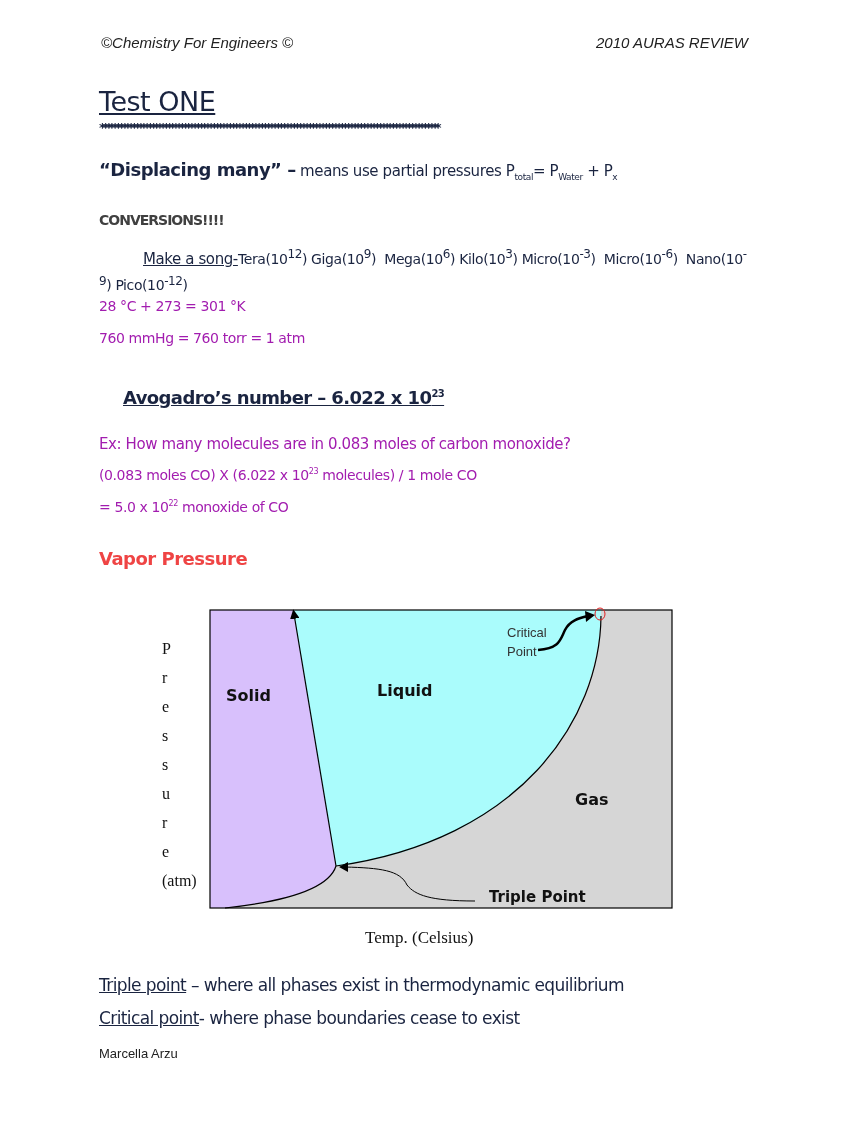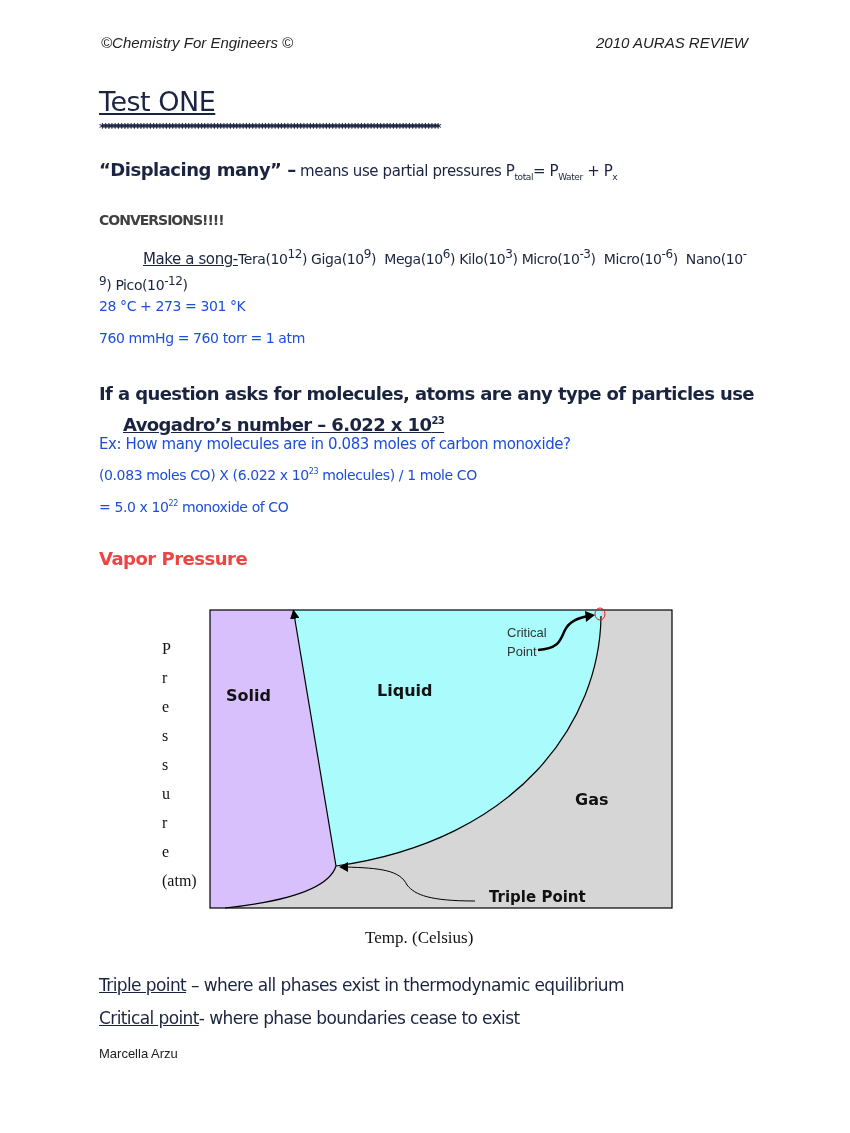--- a/index.html
+++ b/index.html
@@ -11,21 +11,21 @@
   .title { left:99px; top:86px; font-family:"DejaVu Sans", sans-serif; font-size:27px; text-decoration:underline; color:#1a2440; letter-spacing:-0.5px; }
   .stars { left:99px; top:120px; font-family:"DejaVu Sans", sans-serif; font-weight:bold; font-size:13px; color:#1a2440; letter-spacing:-3.6px; white-space:nowrap; overflow:hidden; width:648px; }
   .disp { left:99px; top:159px; font-family:"DejaVu Sans", sans-serif; white-space:nowrap; color:#1a2440; }
   .disp .bold { font-weight:bold; font-size:18px; letter-spacing:-0.5px; }
   .disp .rest { font-size:15px; letter-spacing:-0.4px;text-align:right; }
   .disp sub { font-size:9px; }
   .conv { left:99px; top:212px; font-family:"DejaVu Sans", sans-serif; font-size:14px; font-weight:bold; color:#404040; letter-spacing:-1px; }
   .song { left:99px; top:243px; width:650px; font-family:"DejaVu Sans", sans-serif; font-size:14px; line-height:22px; color:#1a2440; letter-spacing:-0.4px; }
   .song .u { text-decoration:underline; font-size:15px;margin-left:44px; }
   .song sup { font-size:12px;margin-top:8px; }
-  .line { left:99px; font-family:"DejaVu Sans", sans-serif; font-size:14px; color:#1d4ed8; letter-spacing:-0.4px; white-space:nowrap; }
+  .line { left:99px; font-family:"DejaVu Sans", sans-serif; font-size:14px; color:#a21caf; letter-spacing:-0.4px; white-space:nowrap; }
   .line sup { font-size:8px; }
   .q { left:99px; top:380px; font-family:"DejaVu Sans", sans-serif; font-weight:bold; font-size:18px; line-height:27px; color:#1a2440; letter-spacing:-0.6px; white-space:nowrap; }
   .q .u { text-decoration:underline;margin-left:24px; }
   .q sup { font-size:10px; }
   .vp { left:99px; top:548px; font-family:"DejaVu Sans", sans-serif; font-weight:bold; font-size:18px; color:#ef4444; letter-spacing:-0.5px; }
   .ylabel { left:162px; top:634px; font-family:"Liberation Serif", serif; font-size:16px; color:#111; line-height:29px; text-align:left; }
   .xlabel { left:365px; top:928px; font-family:"Liberation Serif", serif; font-size:17px; color:#111; }
   .def { left:99px; font-family:"DejaVu Sans", sans-serif; font-size:17px; color:#1a2440; letter-spacing:-0.6px; white-space:nowrap;margin-top:12px; }
   .def .u { text-decoration:underline; }
   .footer { left:99px; top:1046px; font-family:"Liberation Sans", sans-serif; font-size:13px; color:#222; }
@@ -53,21 +53,20 @@
   <span><span>Micro</span>(10<sup>-3</sup>)</span>&nbsp;
   <span><span>Micro</span>(10<sup>-6</sup>)</span>&nbsp;
   <span><span>Nano</span>(10<sup>-9</sup>)</span>
   <span><span>Pico</span>(10<sup>-12</sup>)</span>
 </div>
 
 <div class="abs line" style="top:298px;">28 °C + 273 = 301 °K</div>
 <div class="abs line" style="top:330px;">760 mmHg = 760 torr = 1 atm</div>
 
 <div class="abs q">
-  <div>If a question asks for molecules, atoms are any type of particles use</div>
   <div class="u"><span>Avogadro’s number – 6.022 x 10</span><sup>23</sup></div>
 </div>
 
 <div class="abs line" style="top:435px;font-size:15px;">Ex: How many molecules are in 0.083 moles of carbon monoxide?</div>
 <div class="abs line" style="top:467px;"><span>(0.083 moles CO) X (6.022 x 10</span><sup>23</sup><span> molecules) / 1 mole CO</span></div>
 <div class="abs line" style="top:499px;"><span> = 5.0 x 10</span><sup>22</sup><span> monoxide of CO</span></div>
 
 <div class="abs vp">Vapor Pressure</div>
 
 <div class="abs ylabel">

